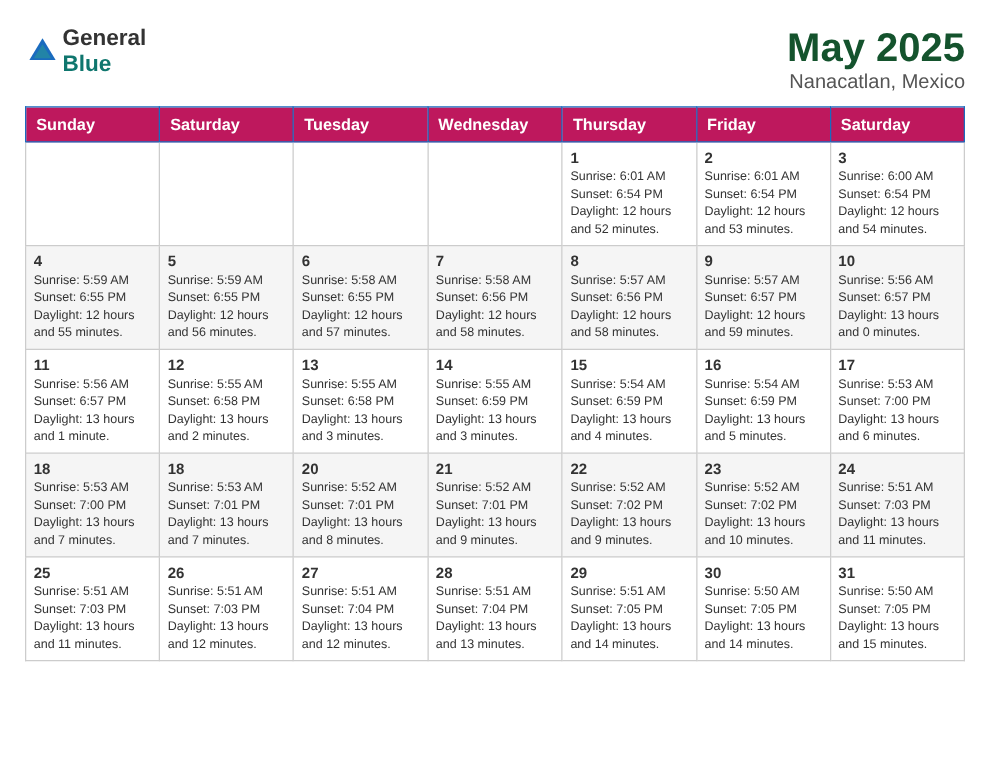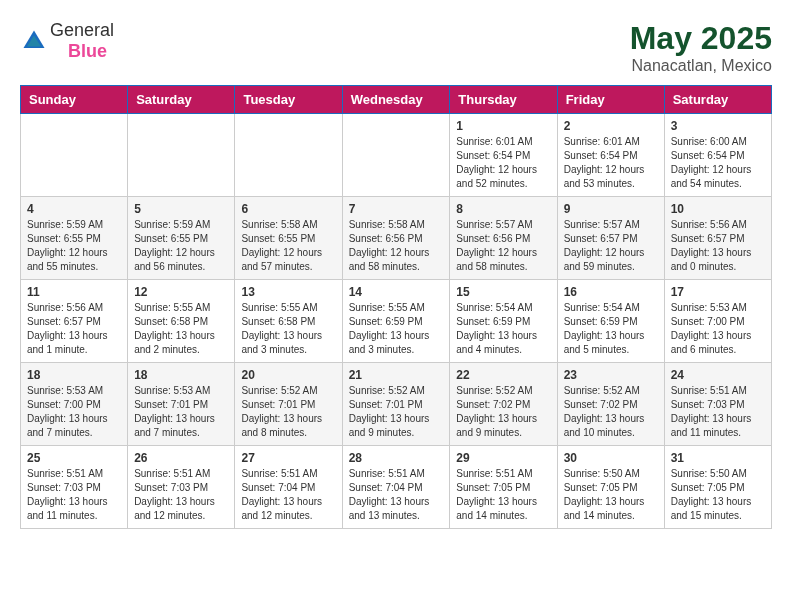--- a/index.html
+++ b/index.html
@@ -80,22 +80,22 @@
 </head>
 <body>
 
 <div class="header">
   <div class="logo">
     <svg class="logo-icon" viewBox="0 0 40 40">
       <polygon points="20,5 35,30 5,30" fill="#1a6bbf"></polygon>
       <polygon points="20,12 30,28 10,28" fill="#2a9d8f" opacity="0.5"></polygon>
     </svg>
     <div>
-      <span style="font-size:18px;font-weight:normal;color:#333;">General</span><br>
-      <span style="font-size:18px;font-weight:bold;color:#ec4899;margin-left:18px;">Blue</span>
+      <span style="font-size:18px;font-weight:bold;color:#333;">General</span><br>
+      <span style="font-size:18px;font-weight:bold;color:#0f766e;">Blue</span>
     </div>
   </div>
   <div class="title-block">
     <div class="month-year">May 2025</div>
     <div class="location">Nanacatlan, Mexico</div>
   </div>
 </div>
 
 <table class="calendar">
   <thead>

